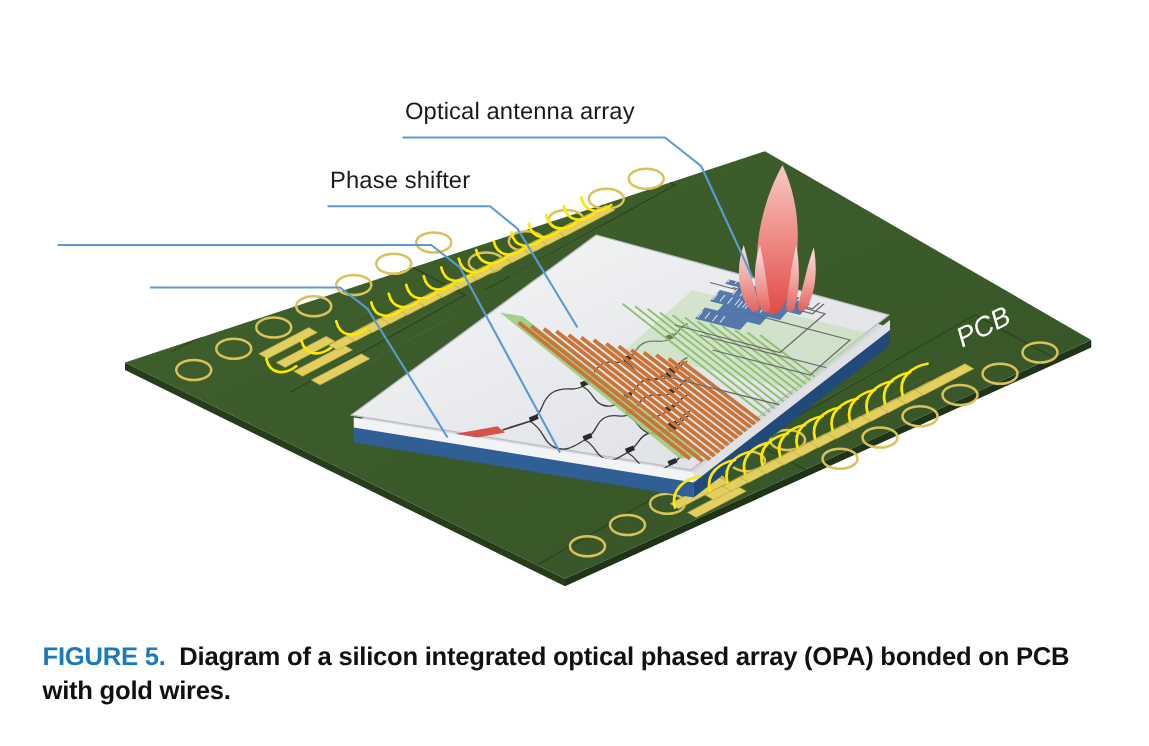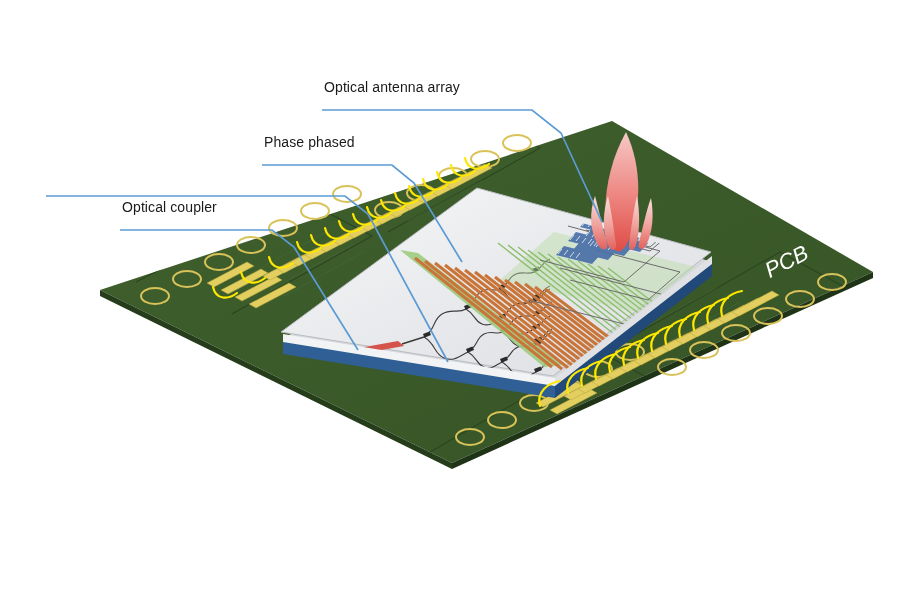--- a/index.html
+++ b/index.html
@@ -6,21 +6,21 @@
   body{width:919px;height:597px;overflow:hidden;
        font-family:"Liberation Sans","DejaVu Sans",sans-serif;}
   #page{position:relative;width:919px;height:597px;background:#fff;}
 
   #figure-area{position:absolute;left:0;top:0;width:919px;height:500px;}
   svg.fig{position:absolute;left:0;top:0;width:919px;height:500px;}
 
   .callout-label{
     position:absolute;
     font-family:"Liberation Sans","DejaVu Sans",sans-serif;
-    font-size:14px;
+    font-size:19px;
     color:#1a1a1a;
     white-space:nowrap;
     letter-spacing:0.1px;
     line-height:1.1;
   }
   .callout-label .txt{display:block;padding:0 2px 2px 2px;}
 
   #caption{
     position:absolute;left:34px;top:513px;width:860px;
     font-family:"Liberation Sans","DejaVu Sans",sans-serif;
@@ -374,23 +374,23 @@
         <polyline points="46,196 345,196 368,214 448,362"></polyline>
         <polyline points="120,230 272,230 294,247 358,350"></polyline>
       </g>
     </svg>
 
     <div class="callout-label" style="left:322px;top:80px;">
       <span class="txt">Optical antenna array</span>
     </div>
 
     <div class="callout-label" style="left:262px;top:135px;">
-      <span class="txt">Phase phased</span>
+      <span class="txt">Phase shifter</span>
     </div>
 
 
-    <div class="callout-label" style="left:120px;top:200px;">
-      <span class="txt">Optical coupler</span>
-    </div>
   </div>
 
+  <div id="caption">
+    <span class="fignum">FIGURE 5.</span><span>&nbsp; </span><span class="captxt">Diagram of a silicon integrated optical phased array (OPA) bonded on PCB with gold wires.</span>
+  </div>
 
 </div>
 
 </body></html>

